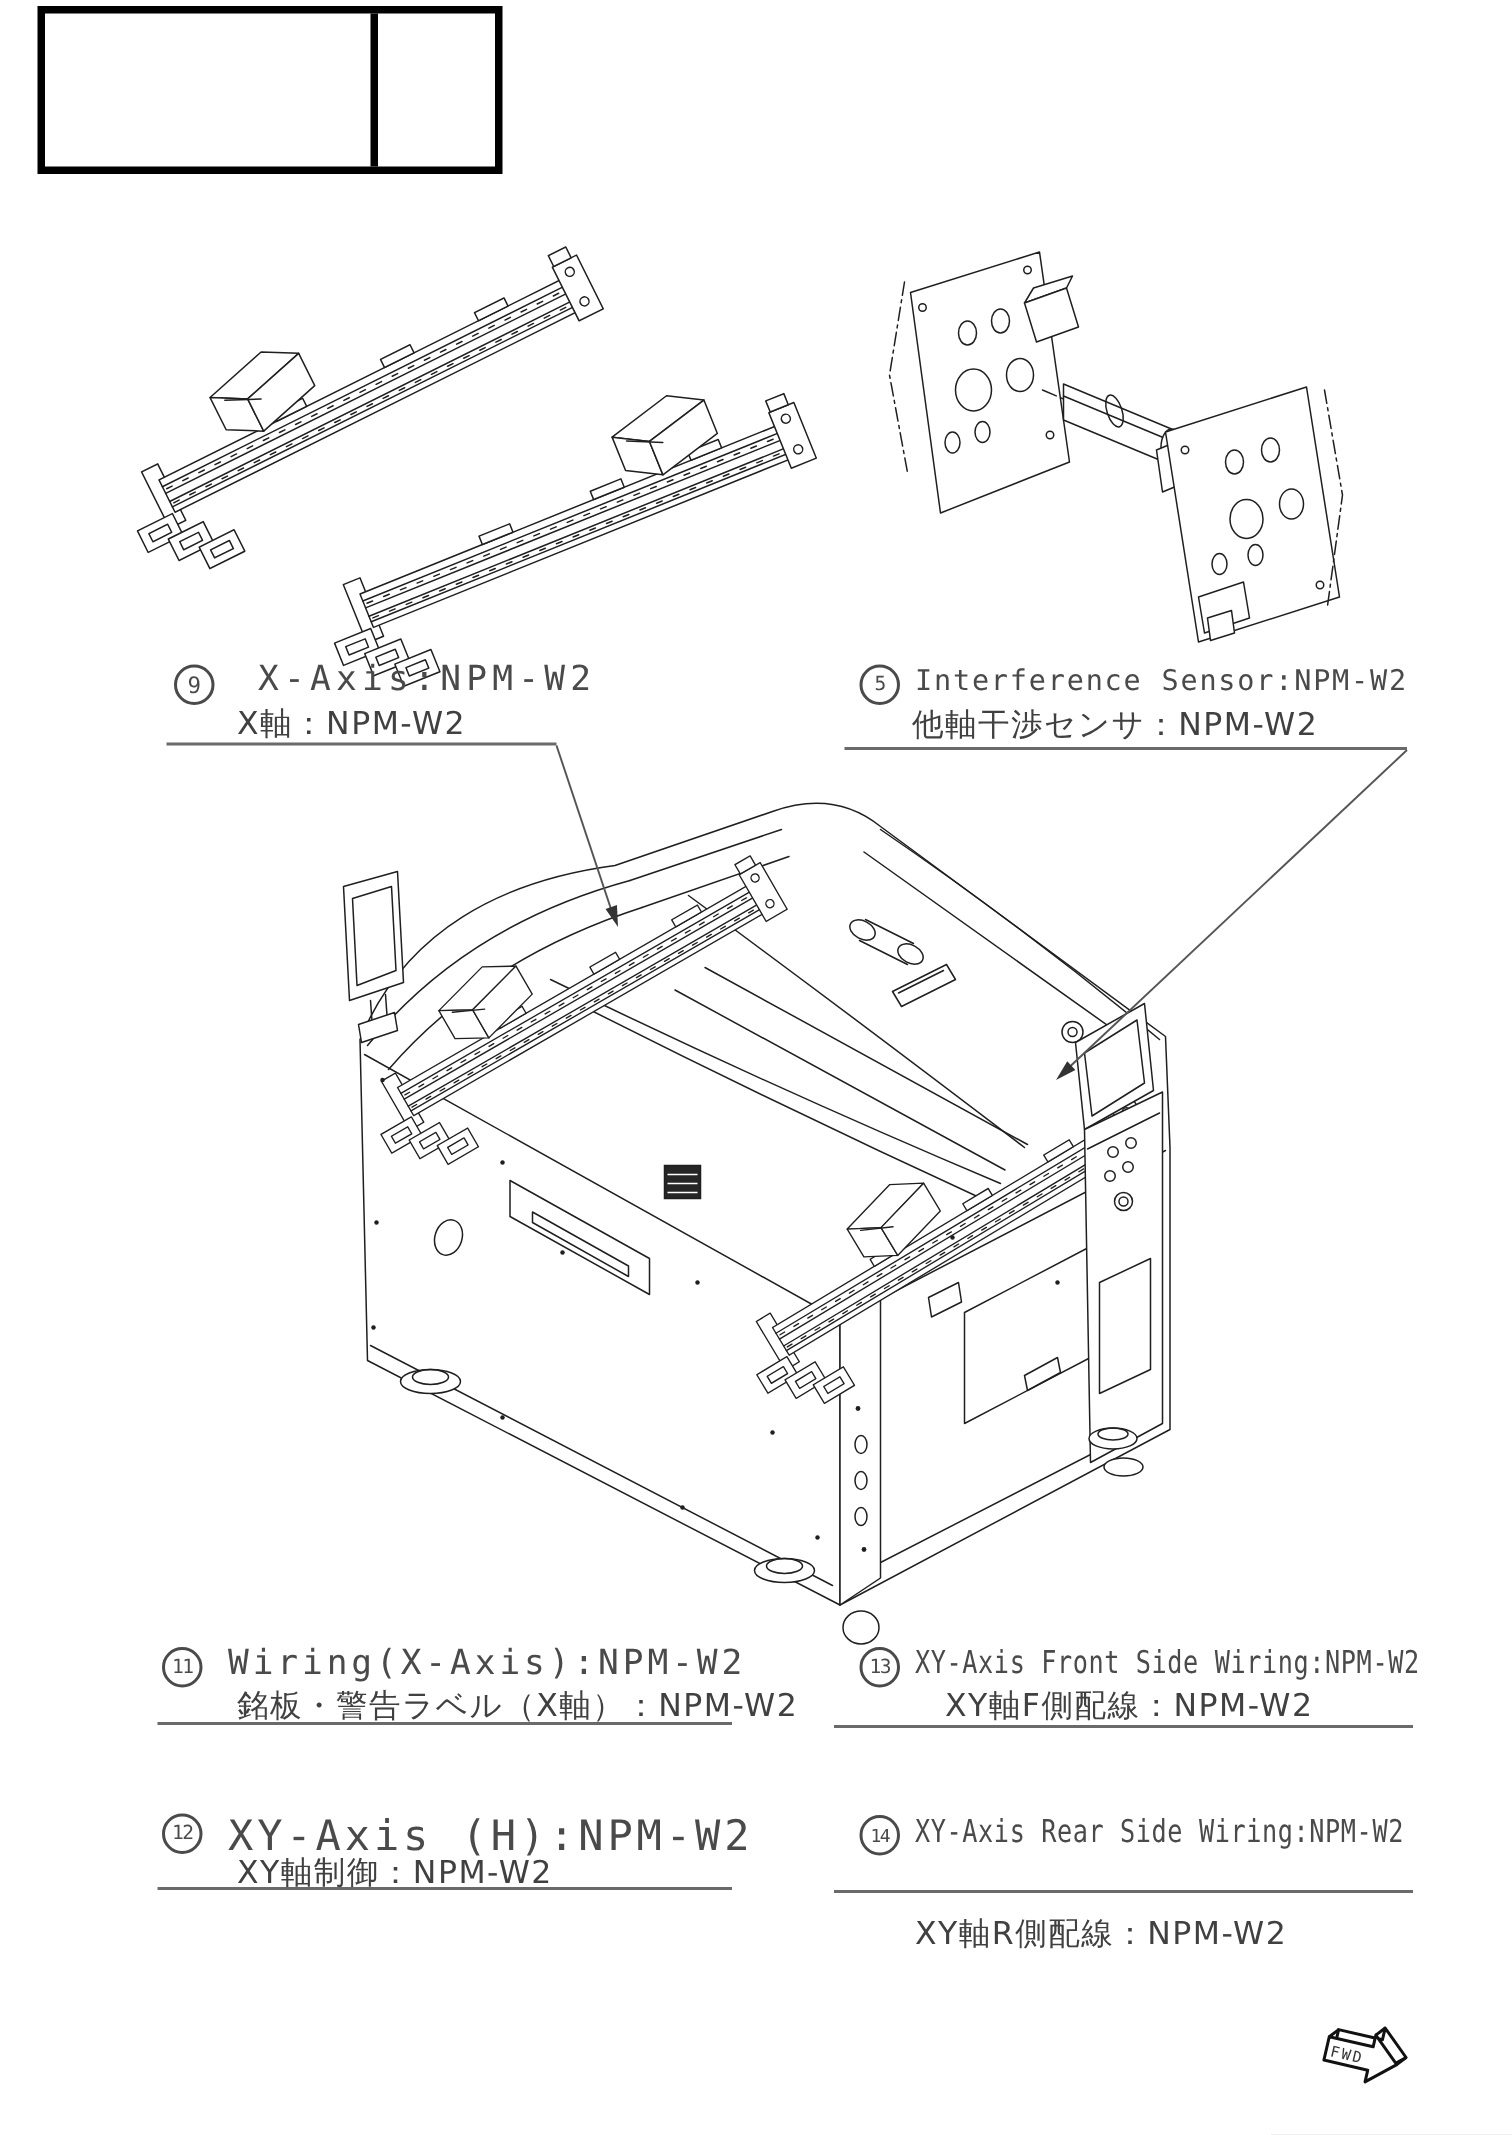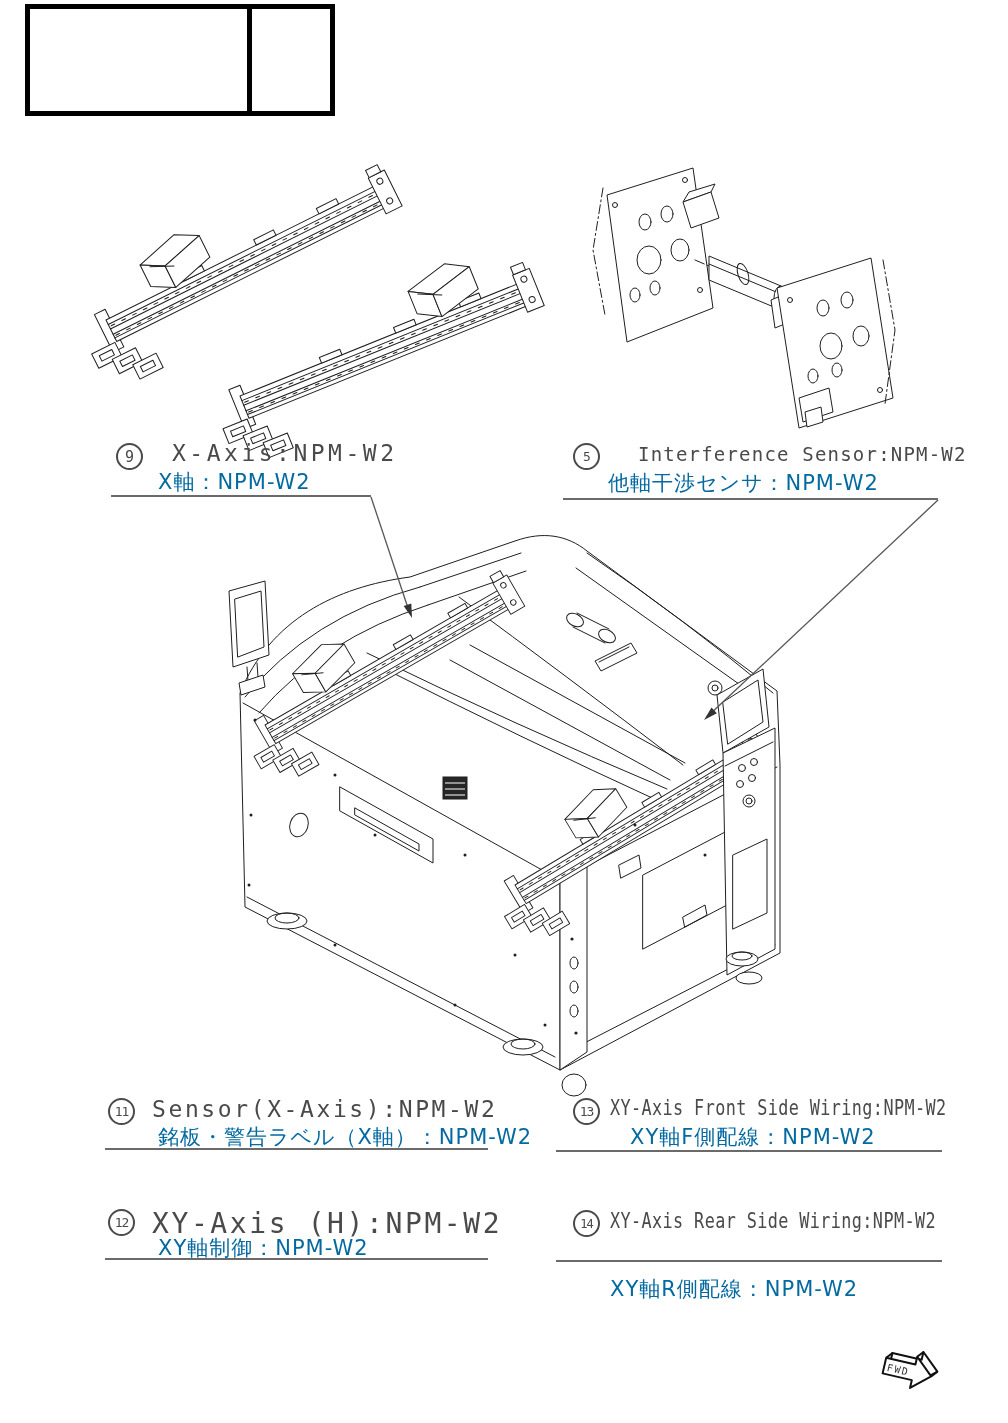--- a/index.html
+++ b/index.html
@@ -20,31 +20,31 @@
   #fig-sensor{left:585px;top:160px;}
   #fig-machine{left:215px;top:525px;}
   #leaders{left:0;top:0;pointer-events:none;}
   #fwd-arrow{left:876px;top:1334px;}
   
   .callout{position:absolute;color:#4a4a4a;}
   .badge{position:absolute;width:27px;height:27px;border:2px solid #4a4a4a;border-radius:50%;
          box-sizing:border-box;display:flex;align-items:center;justify-content:center;
          font-size:15px;color:#4a4a4a;background:#fff;}
   .ct{position:absolute;white-space:nowrap;color:#4a4a4a;}
-  .cs{position:absolute;white-space:nowrap;color:#0369a1;font-family:"DejaVu Sans",sans-serif;
+  .cs{position:absolute;white-space:nowrap;color:#404040;font-family:"DejaVu Sans",sans-serif;
       font-size:21px;letter-spacing:1px;}
   .rule{position:absolute;bottom:0;height:0;border-bottom:2px solid #6a6a6a;}
   #co9{left:108px;top:442px;width:266px;height:55px;}
   #co9 .badge{left:8px;top:1px;}
   #co9 .ct{left:44px;top:-2px;font-size:23px;letter-spacing:3.5px;margin-left:20px;}
   #co9 .cs{left:50px;top:26px;}
   #co9 .rule{left:3px;width:260px;}
   #co10{left:560px;top:442px;width:380px;height:58px;}
   #co10 .badge{left:13px;top:1px;font-size:13px;letter-spacing:-1px;}
-  #co10 .ct{left:50px;top:1px;font-size:19px;letter-spacing:1.2px;margin-left:28px;}
+  #co10 .ct{left:50px;top:1px;font-size:19px;letter-spacing:1.2px;}
   #co10 .cs{left:48px;top:27px;}
   #co10 .rule{left:3px;width:375px;}
   #co11{left:105px;top:1098px;width:383px;height:52px;}
   #co11 .badge{left:3px;top:0;font-size:13px;letter-spacing:-1px;}
   #co11 .ct{left:47px;top:-2px;font-size:23px;letter-spacing:2.6px;}
   #co11 .cs{left:53px;top:25px;}
   #co11 .rule{left:0;width:383px;}
   #co12{left:105px;top:1209px;width:383px;height:51px;}
   #co12 .badge{left:3px;top:0;font-size:13px;letter-spacing:-1px;text-align:center;}
   #co12 .ct{left:47px;top:-2px;font-size:28px;letter-spacing:2.6px;}
@@ -268,21 +268,21 @@
       </span>
     <div class="ct">Interference Sensor:NPM-W2</div>
     <div class="cs">他軸干渉センサ：NPM-W2</div>
     <div class="rule"></div>
   </div>
 
   <div class="callout" id="co11">
     <span class="badge">
         <span>11</span>
       </span>
-    <div class="ct">Sensor(X-Axis):NPM-W2</div>
+    <div class="ct">Wiring(X-Axis):NPM-W2</div>
     <div class="cs">銘板・警告ラベル（X軸）：NPM-W2</div>
     <div class="rule"></div>
   </div>
 
   <div class="callout" id="co12">
     <span class="badge">
         <span>12</span>
       </span>
     <div class="ct">XY-Axis (H):NPM-W2</div>
     <div class="cs">XY軸制御：NPM-W2</div>

